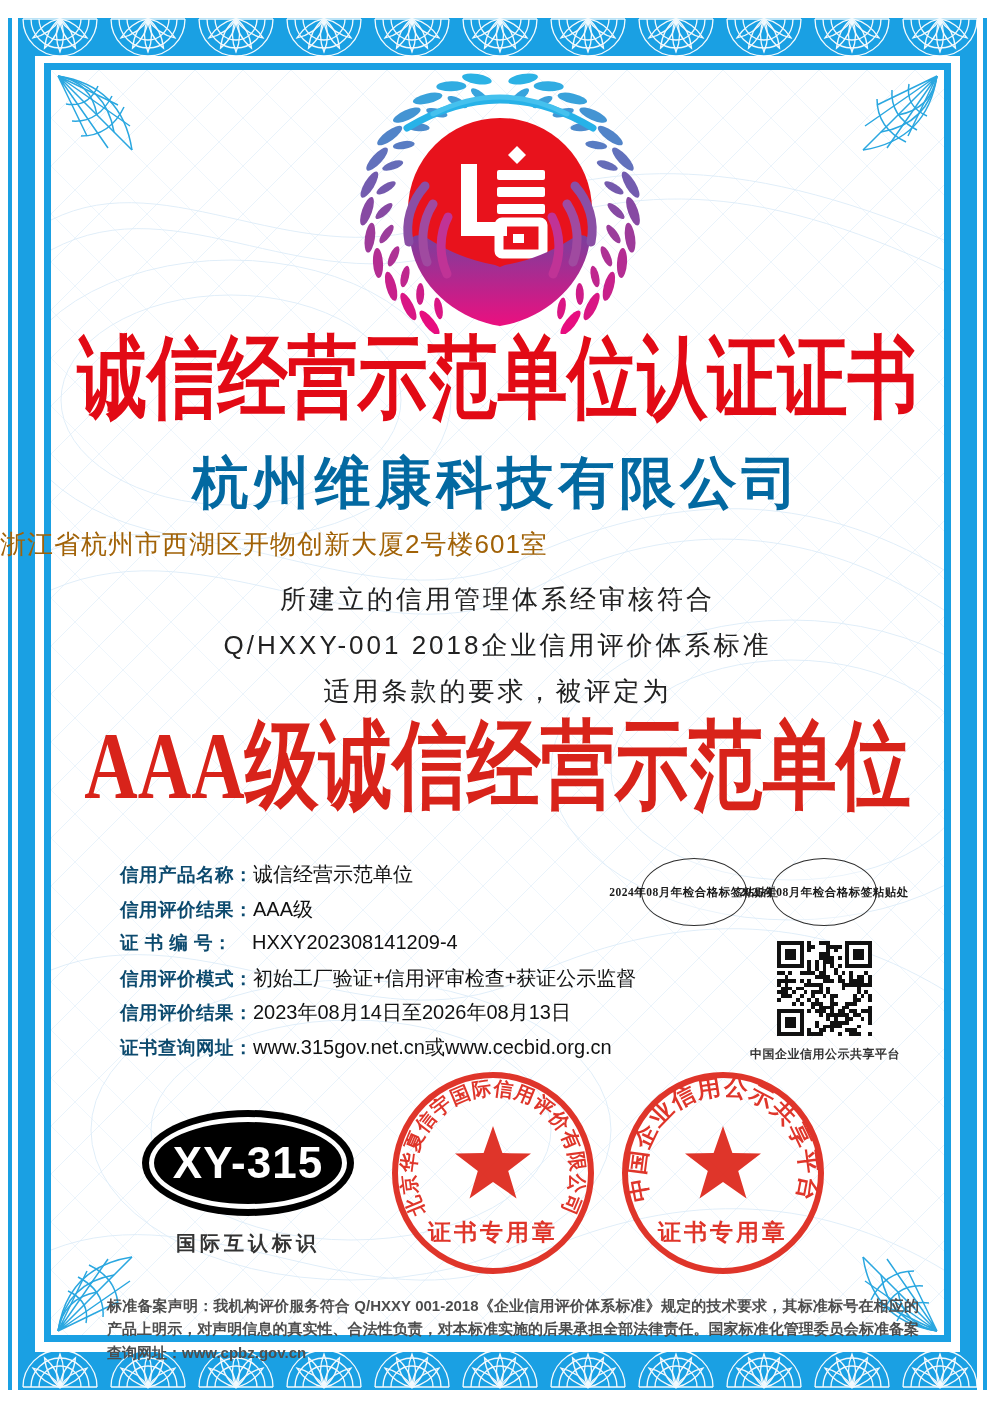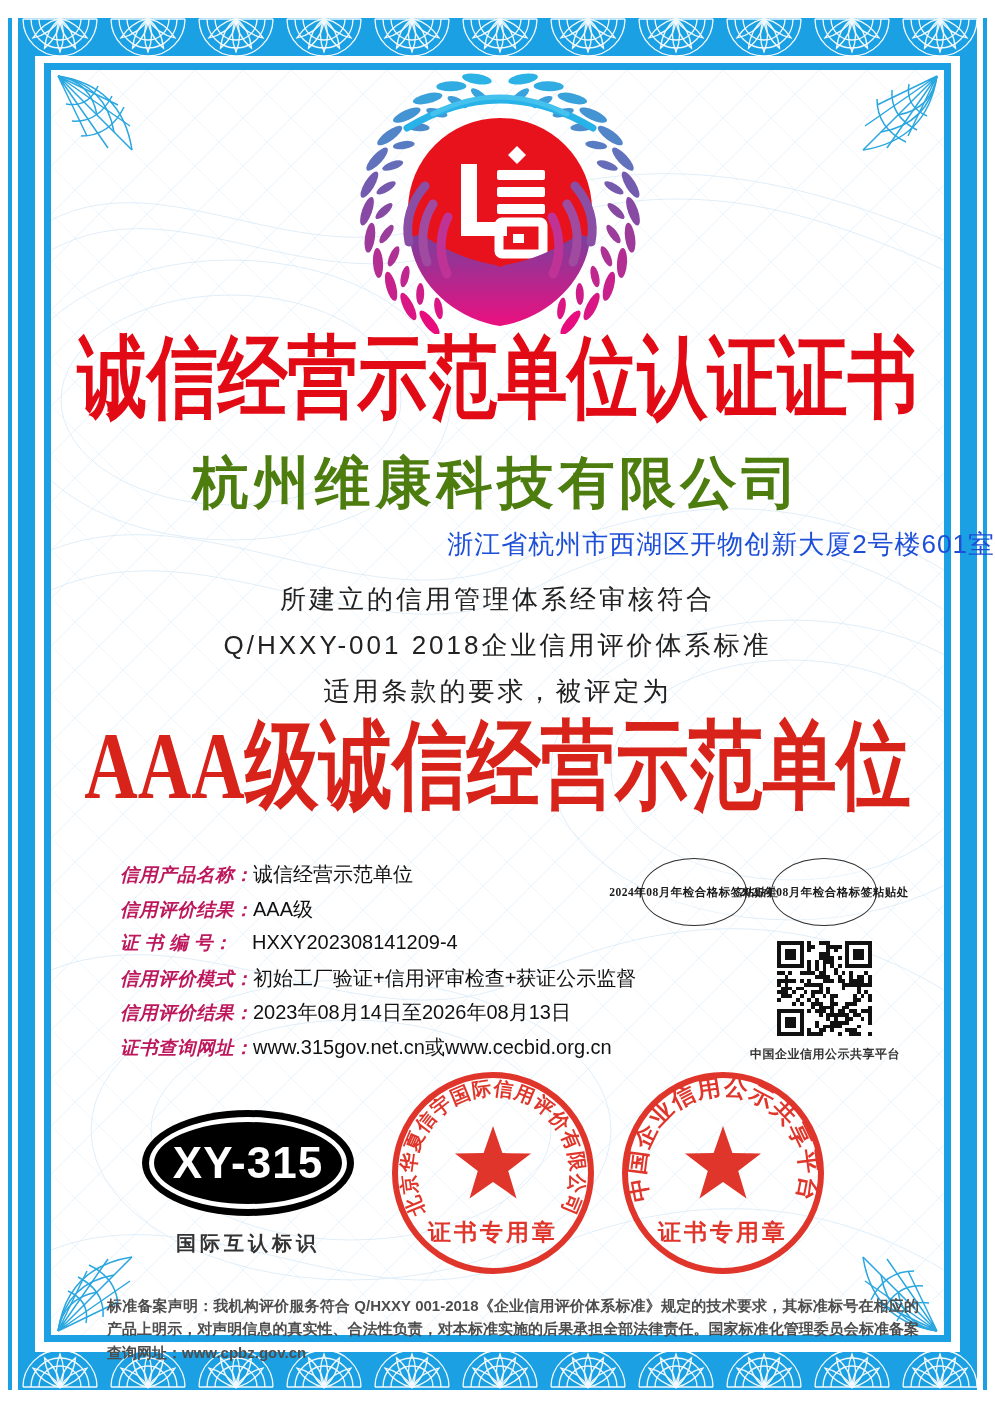--- a/index.html
+++ b/index.html
@@ -5,37 +5,37 @@
   html,body{margin:0;padding:0;background:#ffffff;}
   .page{position:relative;width:995px;height:1406px;background:#ffffff;overflow:hidden;
         font-family:"Liberation Sans","DejaVu Sans",sans-serif;}
   .abs{position:absolute;}
   svg{display:block;}
 
   
   .cert-title{left:0;top:318px;width:995px;text-align:center;color:#e20a15;
     font-size:70px;font-weight:900;letter-spacing:0px;transform:scaleY(1.28);transform-origin:top center;
     white-space:nowrap;}
-  .company{left:0;top:446px;width:995px;text-align:center;color:#4d7c0f;
+  .company{left:0;top:446px;width:995px;text-align:center;color:#0369a1;
     font-size:56px;font-weight:800;letter-spacing:5px;white-space:nowrap;}
-  .address{left:0;top:527px;width:995px;text-align:right;color:#1d4ed8;
+  .address{left:0;top:527px;width:995px;text-align:left;color:#a16207;
     font-size:26px;font-weight:500;letter-spacing:1px;}
   .statements{left:0;top:576px;width:995px;text-align:center;color:#222;
     font-size:26px;font-weight:500;letter-spacing:3px;}
   .statements div{height:46px;line-height:46px;text-align:center;}
   .award{left:0;top:702px;width:995px;text-align:center;color:#d8231a;
     font-family:"Liberation Serif","DejaVu Serif",serif;
     font-size:74px;font-weight:900;letter-spacing:0;transform:scaleY(1.30);transform-origin:top center;
     white-space:nowrap;}
   .validity{left:0;top:818px;width:995px;text-align:center;color:#000;
     font-size:17px;font-weight:700;letter-spacing:0.5px;}
 
   .fields{left:120px;top:861px;width:560px;}
   .frow{display:flex;align-items:baseline;height:34.6px;}
-  .flabel{font-size:18.5px;font-weight:700;color:#be185d;min-width:132px;letter-spacing:0.5px;font-style:italic;}
+  .flabel{font-size:18.5px;font-weight:700;color:#0c4a6e;min-width:132px;letter-spacing:0.5px;}
   .fvalue{font-size:20px;font-weight:400;color:#111;white-space:nowrap;}
 
   
   .sticker{width:104px;height:66px;border:1.6px solid #2e2e2e;border-radius:50%;
     display:flex;flex-direction:row;justify-content:center;align-items:center;
     font-family:"Liberation Serif","DejaVu Serif",serif;color:#1a1a1a;background:rgba(255,255,255,0.35);}
   .sticker div{font-size:11.5px;line-height:17px;font-weight:600;letter-spacing:0.5px;white-space:nowrap;}
 
   .qr-wrap{left:777px;top:941px;width:95px;height:95px;}
   .qr-caption{left:745px;top:1046px;width:160px;text-align:center;font-size:12px;

